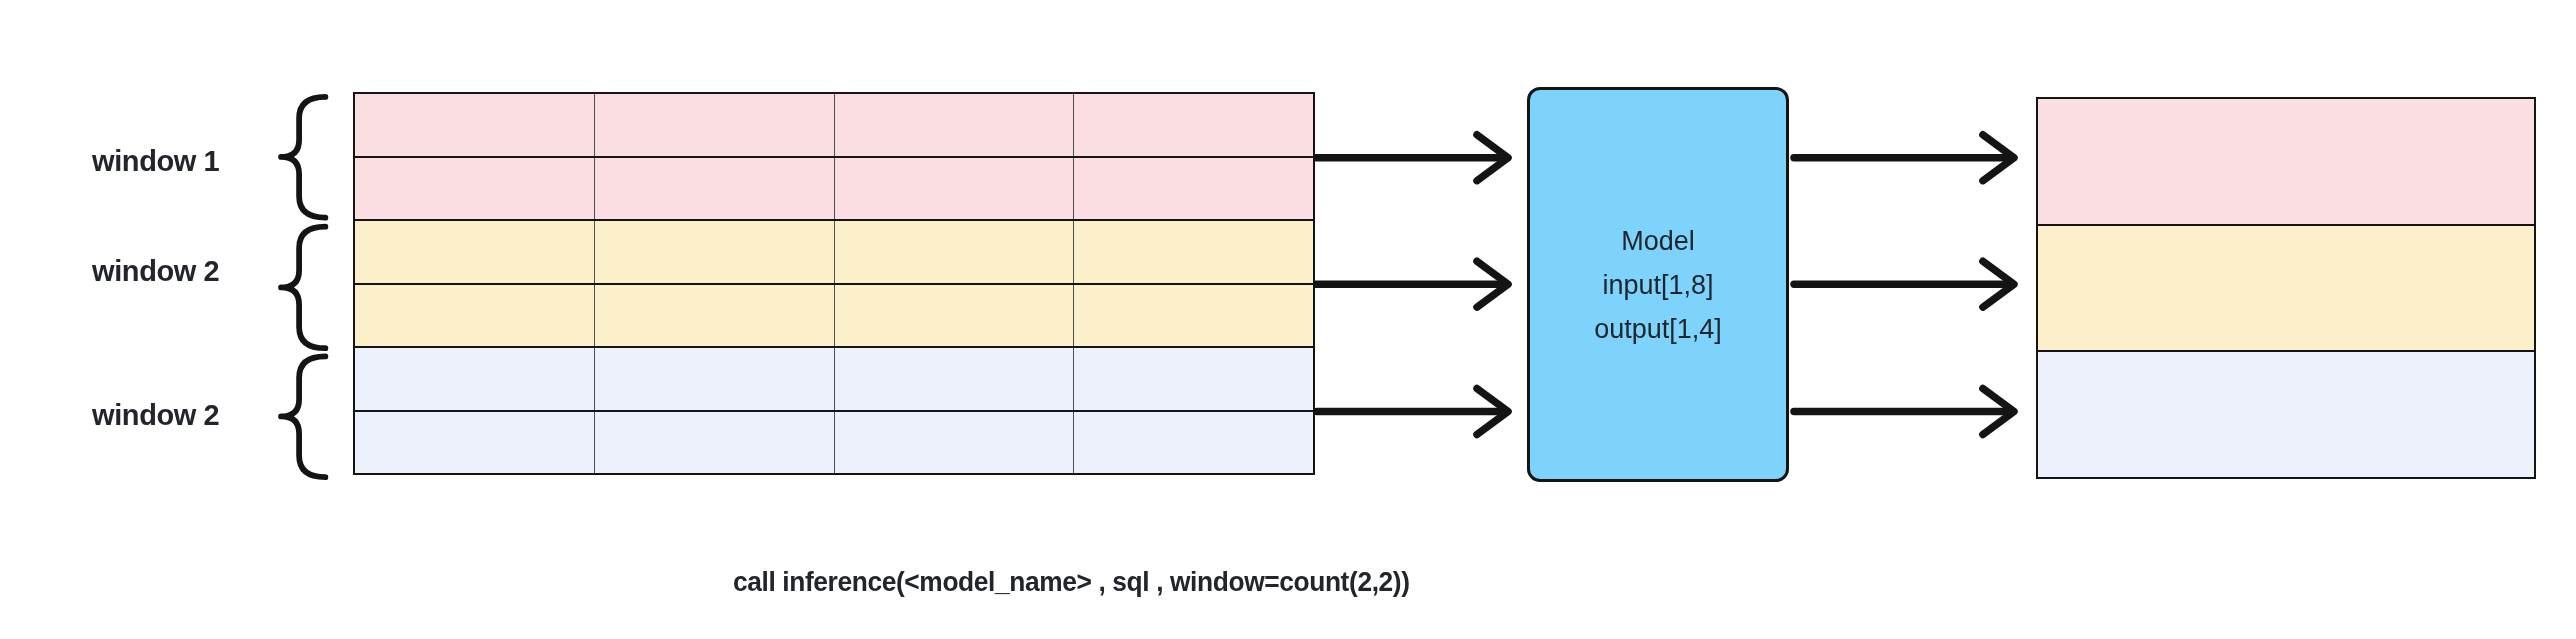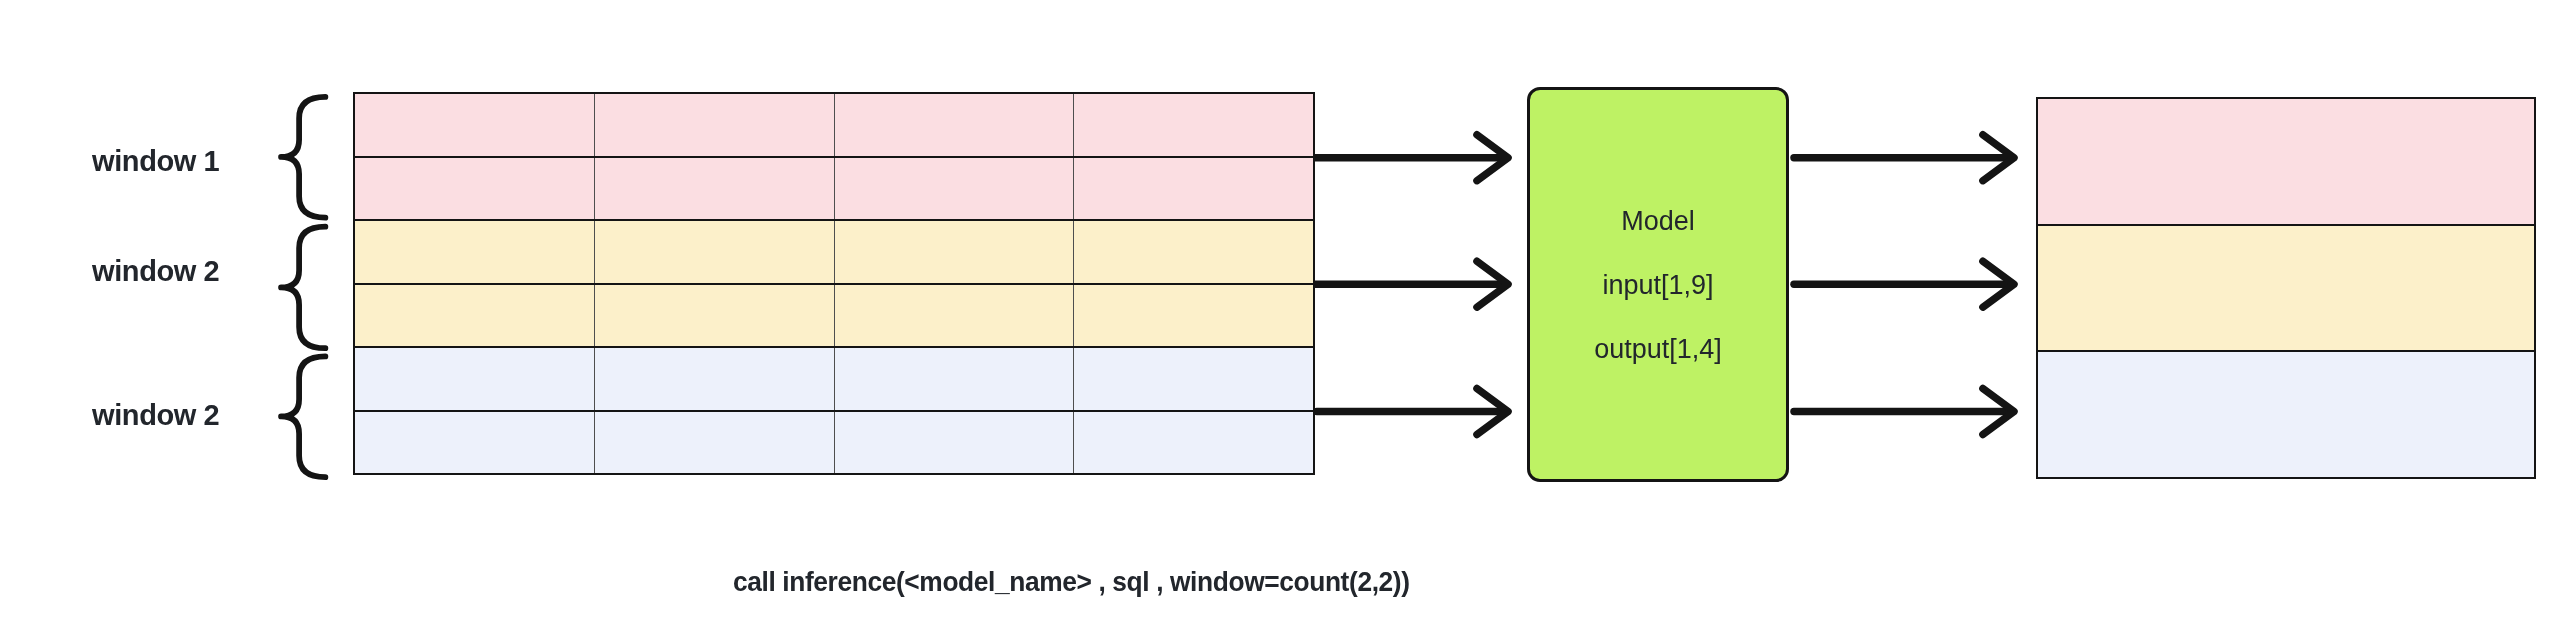--- a/index.html
+++ b/index.html
@@ -65,30 +65,29 @@
   .grid-cell + .grid-cell { border-left: 1.6px solid #4e4e4e; }
   .model-box {
     position: absolute;
     left: 1527px;
     top: 87px;
     width: 262px;
     height: 395px;
     box-sizing: border-box;
     border: 3.3px solid var(--stroke, #141414);
     border-radius: 13px;
-    background: #bef264;
+    background: #7dd3fc;
     display: flex;
     flex-direction: column;
     align-items: center;
     justify-content: center;
     font-size: 27px;
     line-height: 44px;
     color: var(--text, #22262c);
     text-align: center;
-    gap: 20px;
   }
   .output-table {
     position: absolute;
     left: 2036px;
     top: 97px;
     width: 500px;
     height: 382px;
     box-sizing: border-box;
     border: 2.5px solid var(--stroke, #141414);
     display: flex;
@@ -186,21 +185,21 @@
       <div class="grid-row" style="background: rgb(237, 241, 251);">
         <div class="grid-cell"></div>
         <div class="grid-cell"></div>
         <div class="grid-cell"></div>
         <div class="grid-cell"></div>
       </div>
     </div>
 
   <div class="model-box">
     <div>Model</div>
-    <div>input[1,9]</div>
+    <div>input[1,8]</div>
     <div>output[1,4]</div>
   </div>
 
   <div class="output-table">
       <div class="out-row" style="background: rgb(251, 222, 226);"></div>
       <div class="out-row" style="background: rgb(252, 240, 202);"></div>
       <div class="out-row" style="background: rgb(237, 241, 251);"></div>
     </div>
 
   <div class="caption">call inference(&lt;model_name&gt; , sql , window=count(2,2))</div>

